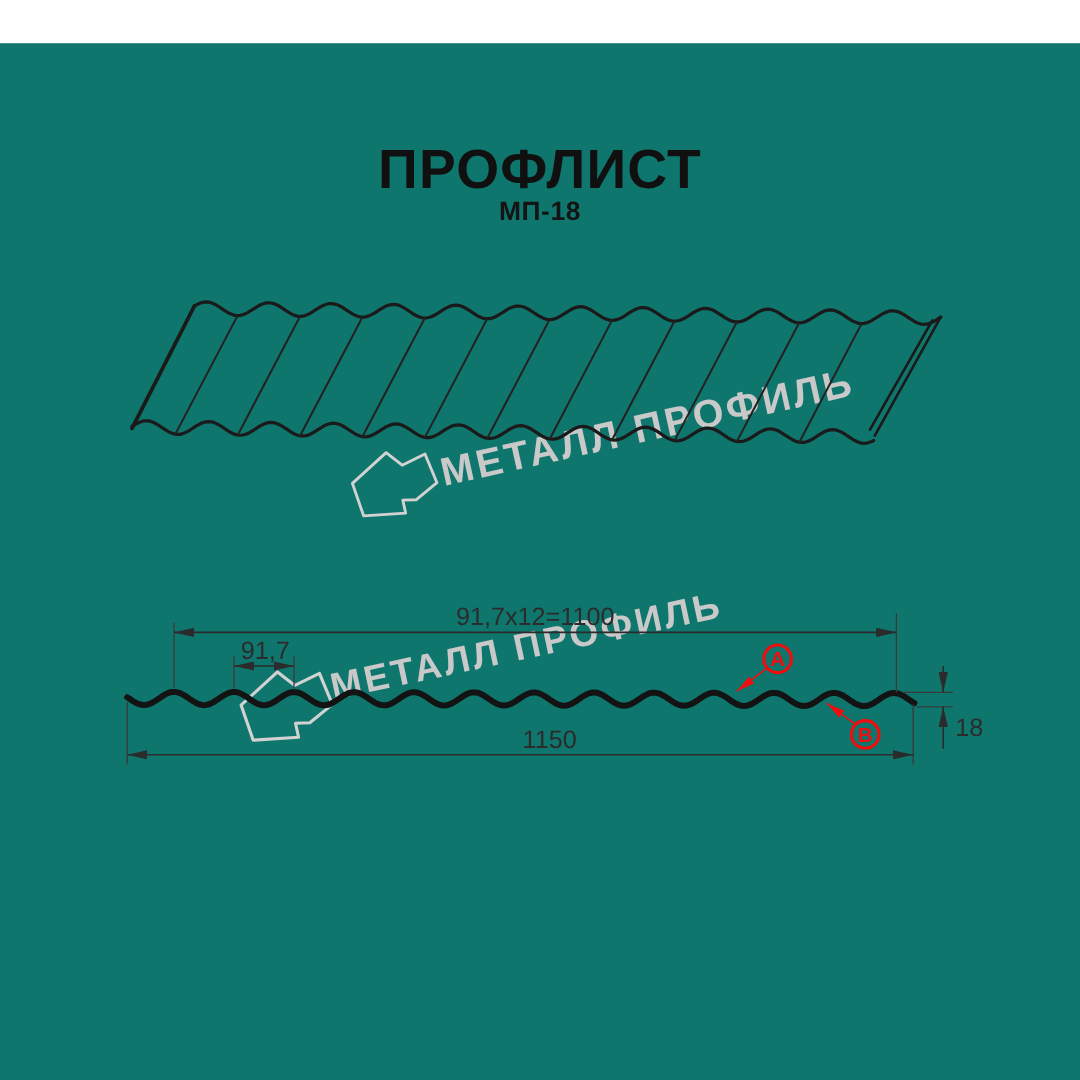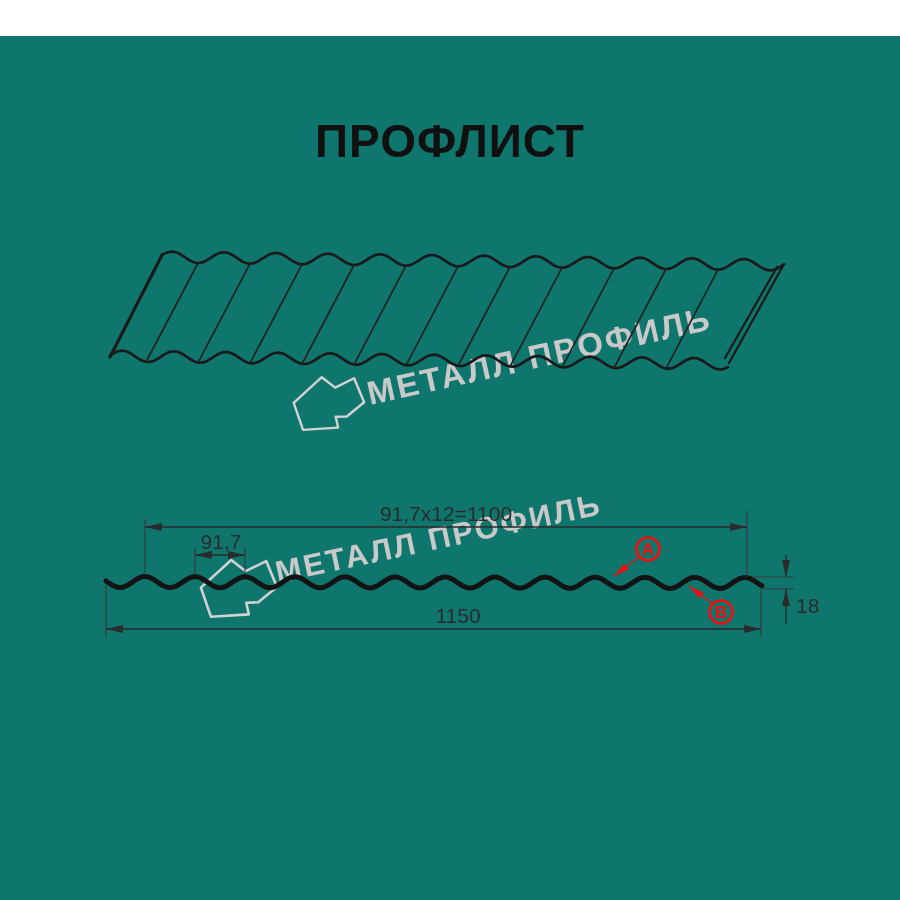--- a/index.html
+++ b/index.html
@@ -25,20 +25,21 @@
   .red{stroke:#ee0e0e;}
   .callout-circle{fill:none;stroke:#ee0e0e;stroke-width:2.6;}
   .callout-letter{font-family:"Liberation Sans",sans-serif;font-size:17px;font-weight:700;fill:#ee0e0e;}
 </style>
 </head>
 <body>
 
 <div class="stage">
 
   <div class="title">ПРОФЛИСТ</div>
+  <div class="subtitle">МП-18</div>
 
   <svg width="900" height="900" viewBox="0 0 900 900">
     <defs>
       <marker id="arr" viewBox="0 0 13 6" refX="13" refY="3" markerWidth="13" markerHeight="6" orient="auto-start-reverse">
           <path d="M0,0 L13,3 L0,6 Z" fill="#2b2b2b"></path>
         </marker>
       <marker id="arrRed" viewBox="0 0 13 6" refX="13" refY="3" markerWidth="12" markerHeight="6" orient="auto-start-reverse">
           <path d="M0,0 L13,3 L0,6 Z" fill="#ee0e0e"></path>
         </marker>
     </defs>

